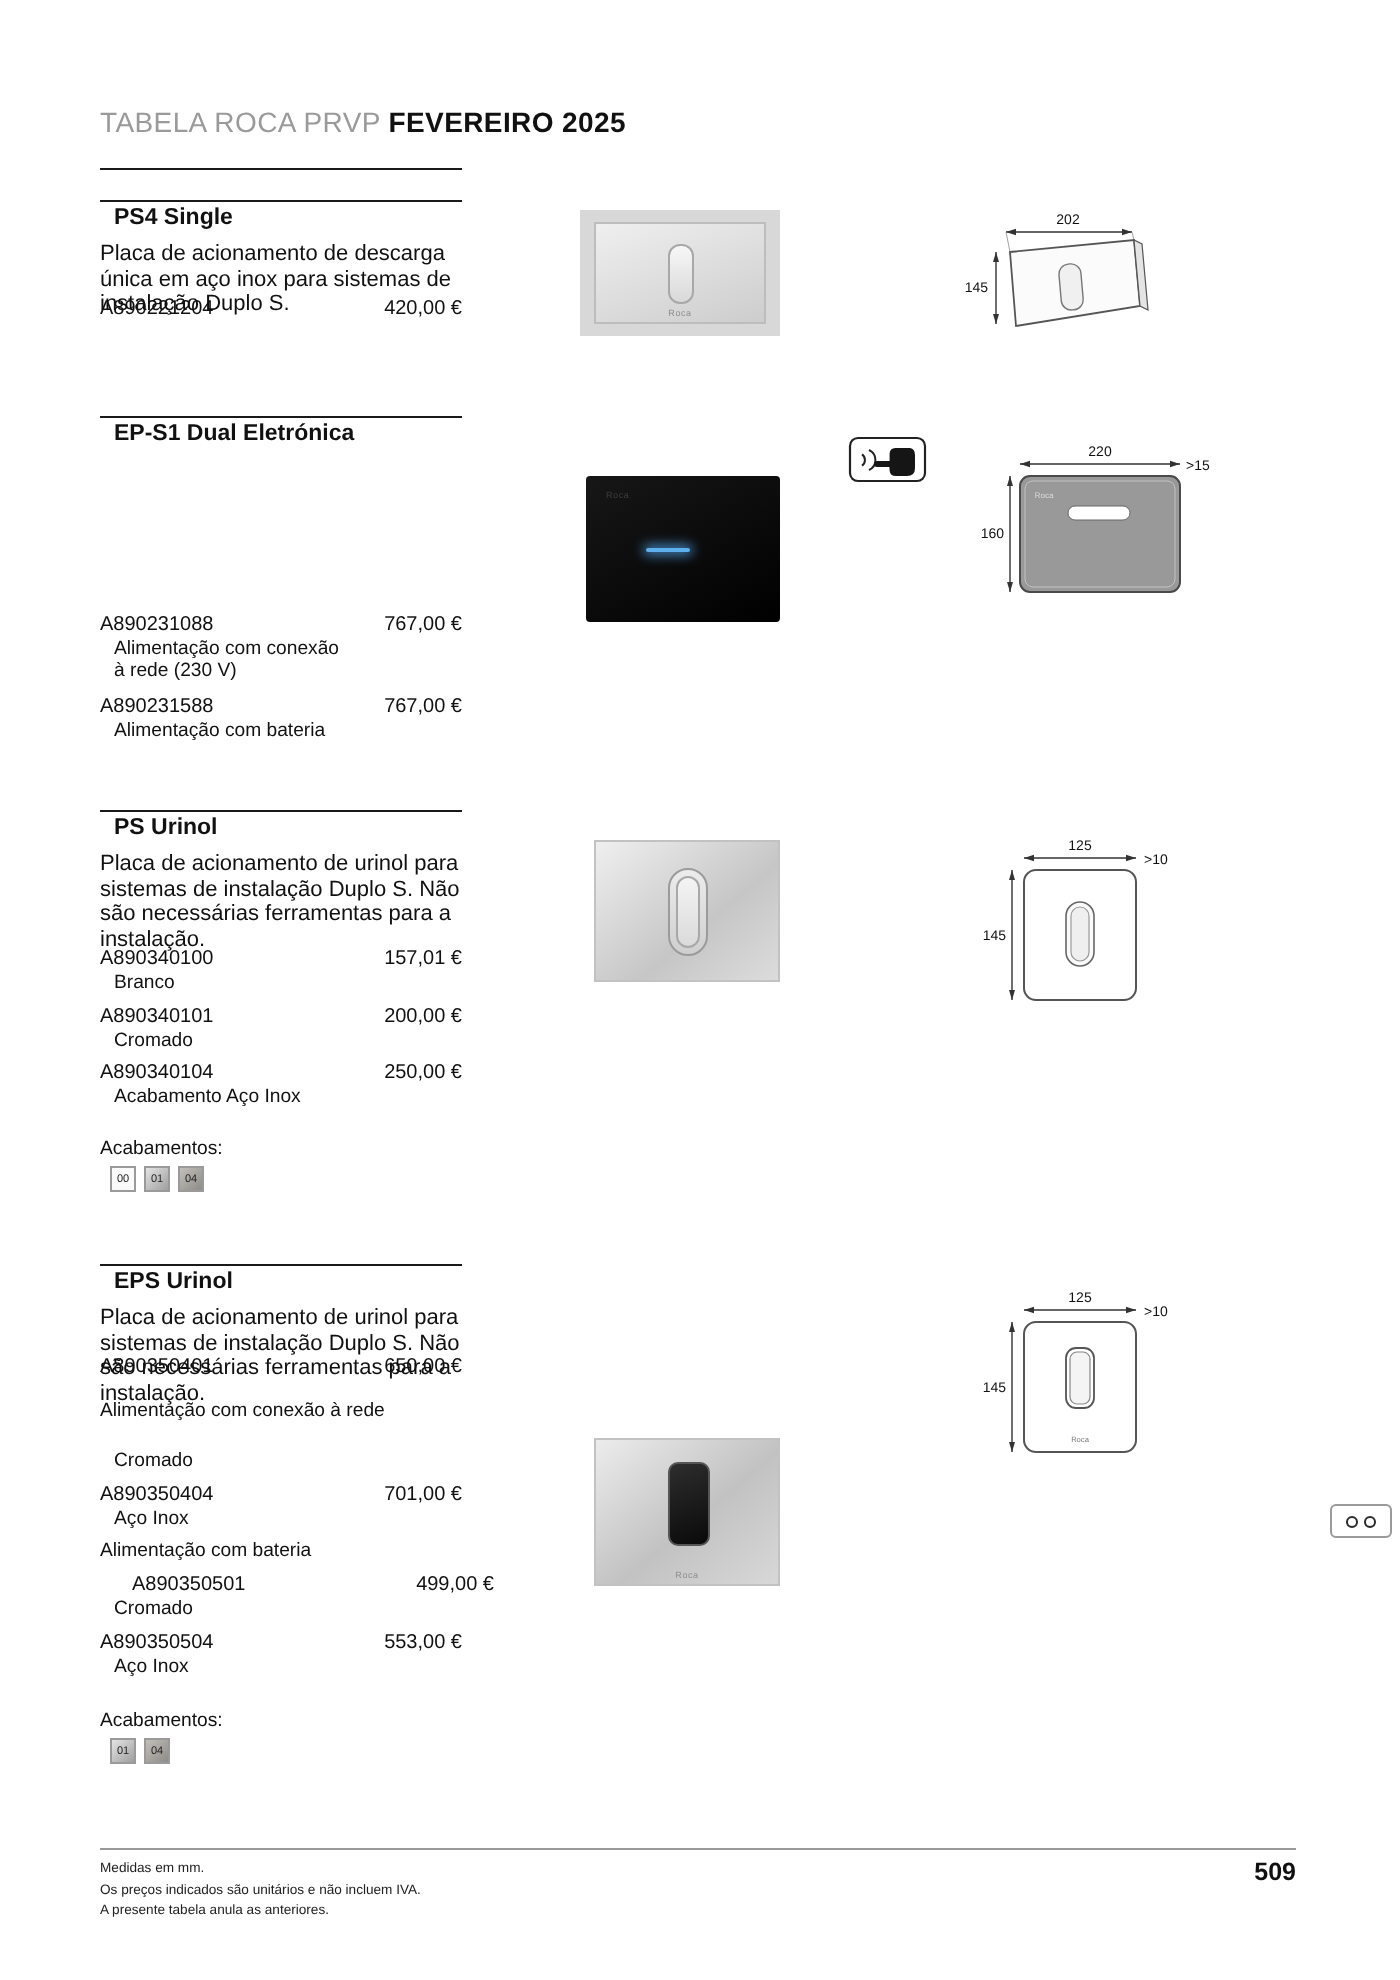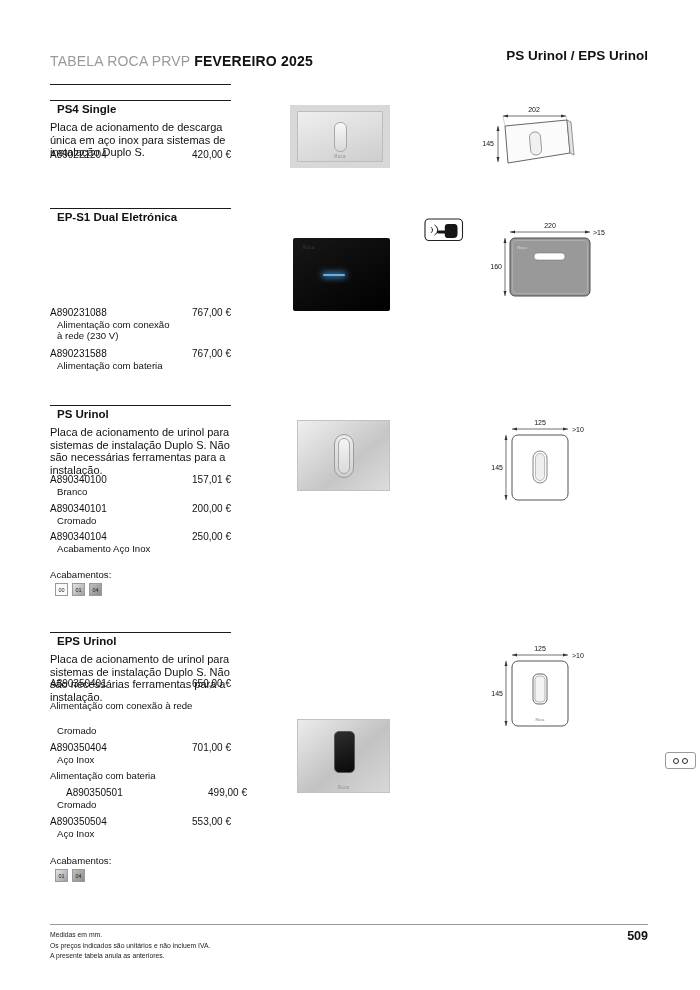--- a/index.html
+++ b/index.html
@@ -58,21 +58,20 @@
 <body>
 
 <div class="page">
 
   <div class="abs catalog-label" style="left:50px;top:53px">
     <span class="cl-gray">TABELA ROCA PRVP</span>
     <span class="cl-bold">FEVEREIRO 2025</span>
   </div>
   <div class="abs hrule" style="left:50px;top:84px;width:181px"></div>
   <div class="abs page-title" style="left:220px;top:47px;width:428px">
-    <div>PS Urinol / EPS Urinol</div>
   </div>
 
   <section>
     <div class="abs hrule" style="left:50px;top:100px;width:181px"></div>
     <h2 class="abs sec-head" style="left:57px;top:103px">PS4 Single</h2>
     <p class="abs desc" style="left:50px;top:121px;width:183px">Placa de acionamento de descarga única em aço inox para sistemas de instalação Duplo S.</p>
     <div class="abs code-row" style="left:50px;top:149px;width:181px">
       <span class="code">A890221204</span>
       <span class="price">420,00 €</span>
     </div>

